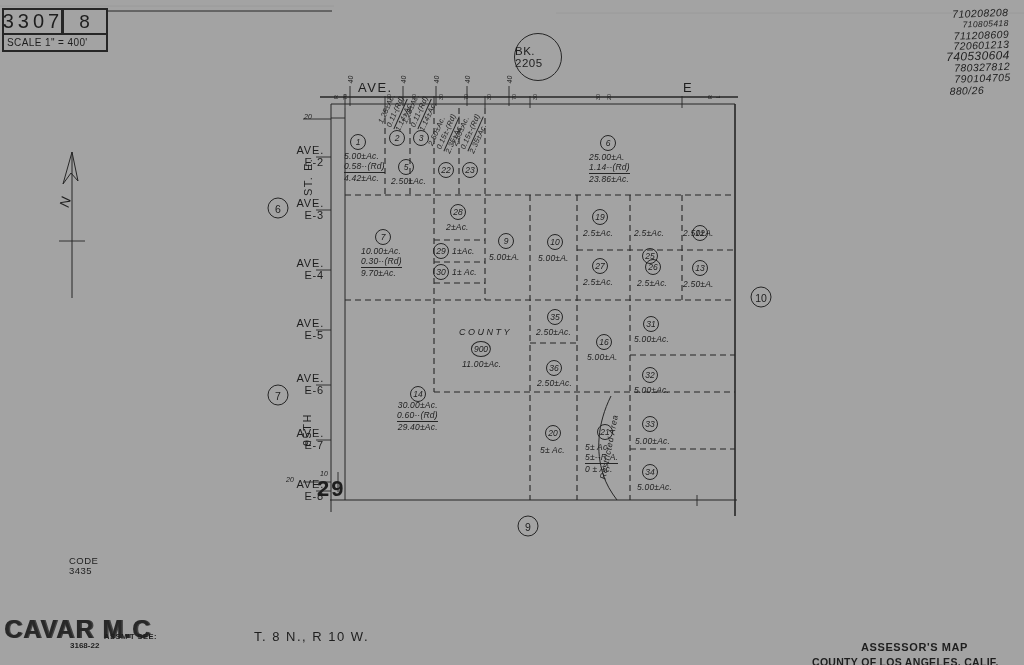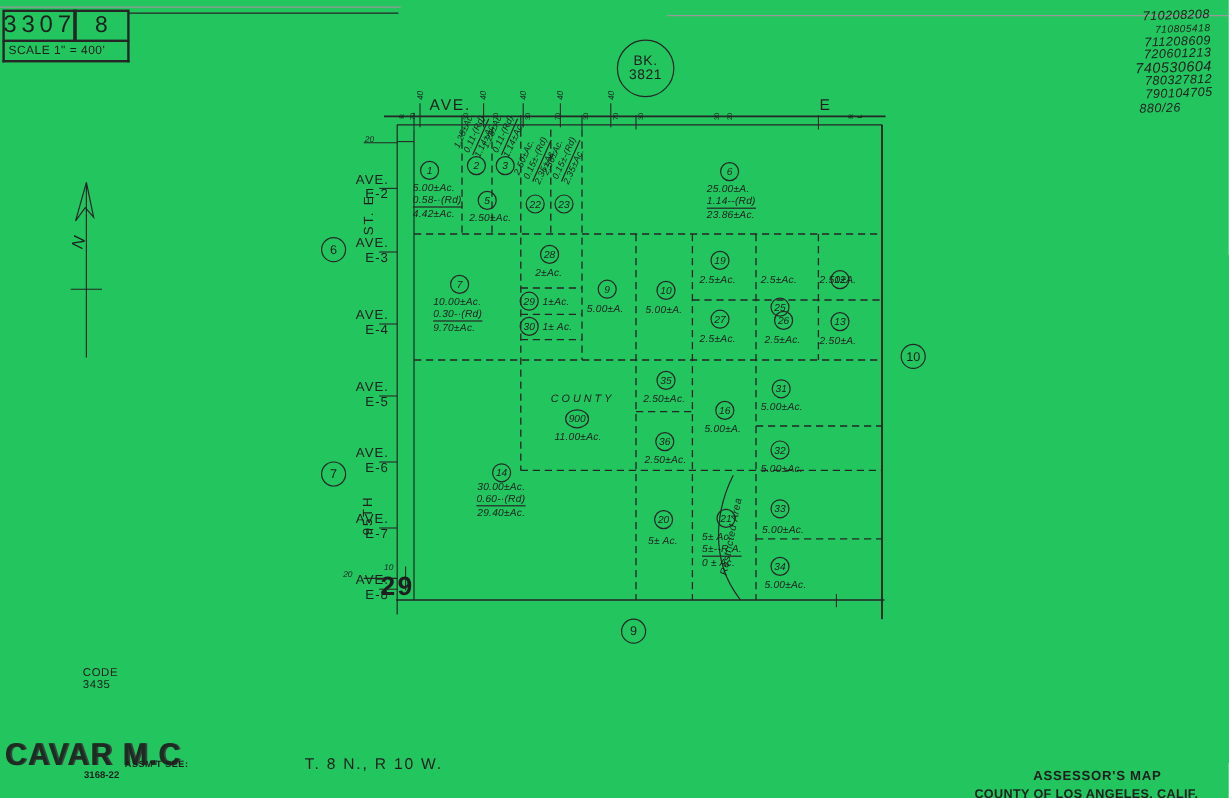--- a/index.html
+++ b/index.html
@@ -1,30 +1,30 @@
 <!DOCTYPE html>
 <html><head>
 <meta charset="utf-8">
 <style>
   html,body{margin:0;padding:0;background:#e8e8e8;}
-  .sheet{position:relative;width:1024px;height:665px;background:#22c55e;overflow:hidden;
+  .sheet{position:relative;width:1024px;height:665px;background:#a3a3a3;overflow:hidden;
          color:#1e1e1e;font-family:"Liberation Sans",sans-serif;}
   .abs{position:absolute;}
   svg.lines{position:absolute;left:0;top:0;}
 
   
   .tb-box{position:absolute;border:2.5px solid #262626;box-sizing:border-box;
           display:flex;align-items:center;justify-content:center;}
   #tb-book{left:2px;top:8px;width:62px;height:27px;font-size:20px;letter-spacing:4px;}
   #tb-page{left:61px;top:8px;width:47px;height:27px;font-size:19px;}
   #tb-scale{left:2px;top:34px;width:106px;height:18px;border:2px solid #262626;border-top:none;
             justify-content:flex-start;padding-left:3px;font-size:10px;letter-spacing:0.4px;}
 
   #bk{left:514px;top:33px;width:46px;height:46px;border:1.5px solid #262626;border-radius:50%;
-      display:flex;flex-direction:column;align-items:center;justify-content:center;
+      display:flex;flex-direction:column;justify-content:center;
       font-size:11.5px;line-height:12px;letter-spacing:0.5px;}
 
   #revisions{right:14px;top:8px;text-align:right;font-style:italic;font-size:10.5px;
              line-height:10.8px;letter-spacing:0.4px;transform:rotate(-2deg);}
   #revisions div:nth-child(2){font-size:8.5px;}
   #revisions div:nth-child(5){font-size:12px;}
   #revisions div:last-child{margin-right:27px;margin-top:1px;}
 
   #ave-label{left:358px;top:80px;font-size:13px;letter-spacing:1.5px;}
   #e-label{left:683px;top:80px;font-size:13px;}
@@ -147,21 +147,21 @@
       <path d="M630,449 H735"></path>
     </g>
   </svg>
 
   <div class="tb-box abs" id="tb-book">3307</div>
   <div class="tb-box abs" id="tb-page">8</div>
   <div class="tb-box abs" id="tb-scale">SCALE 1" = 400'</div>
 
   <div class="abs" id="bk">
     <div>BK.</div>
-    <div>3821</div>
+    <div>2205</div>
   </div>
 
   <div class="abs" id="revisions">
       <div>710208208</div>
       <div>710805418</div>
       <div>711208609</div>
       <div>720601213</div>
       <div>740530604</div>
       <div>780327812</div>
       <div>790104705</div>

